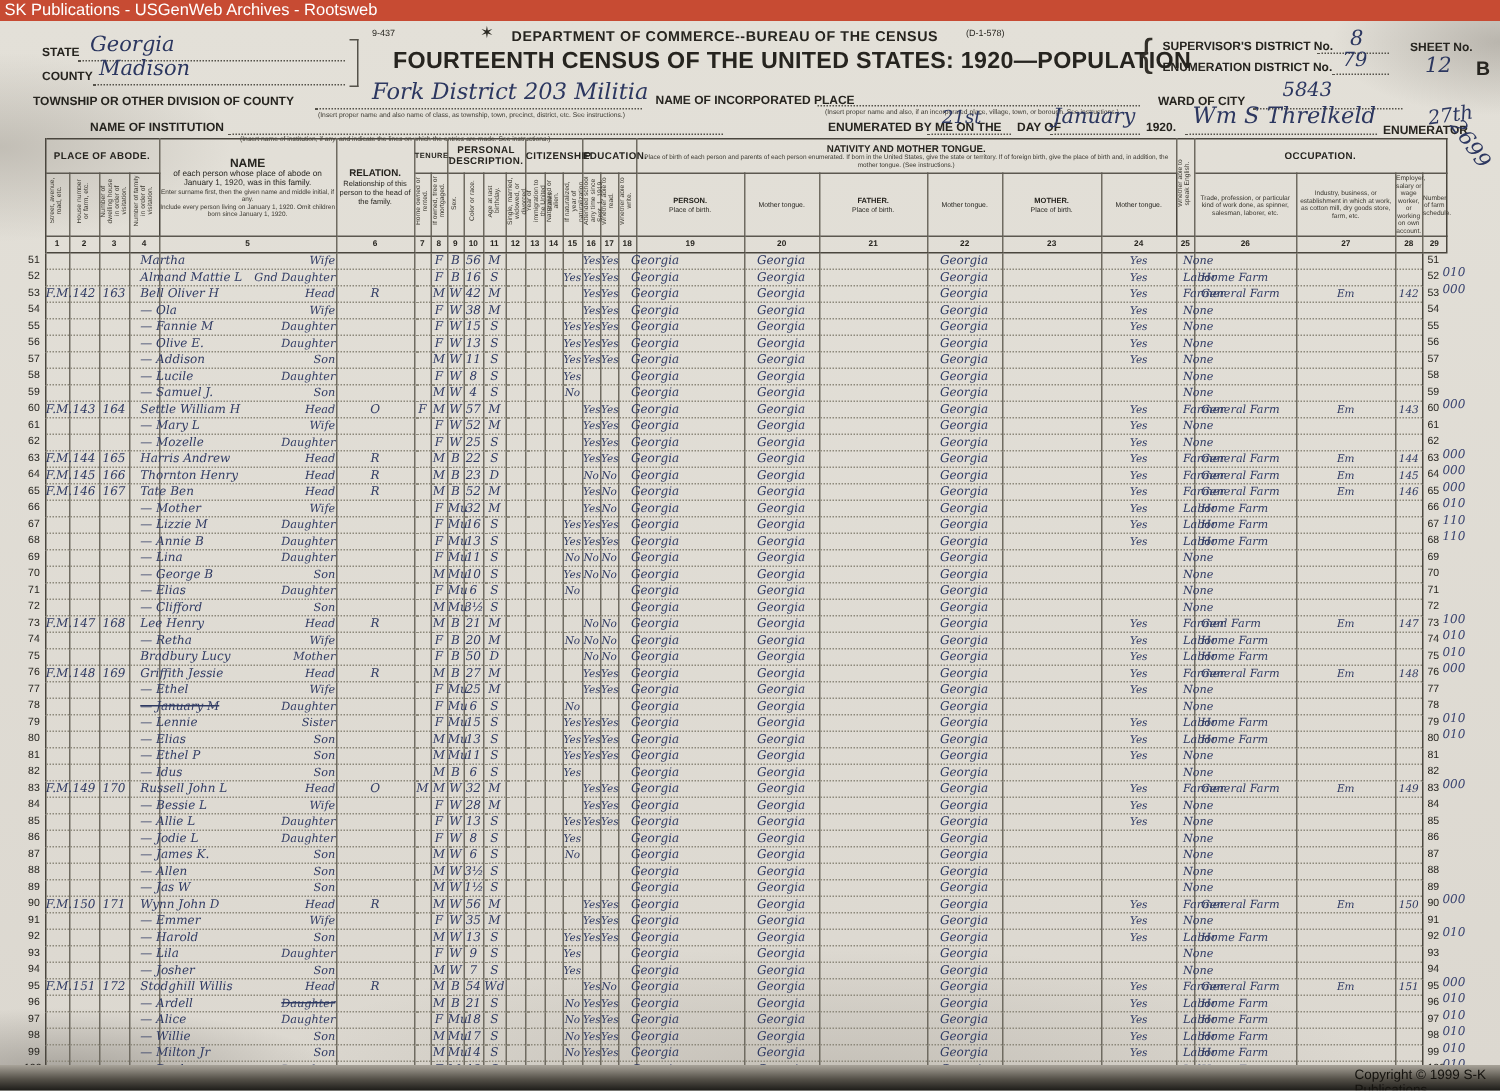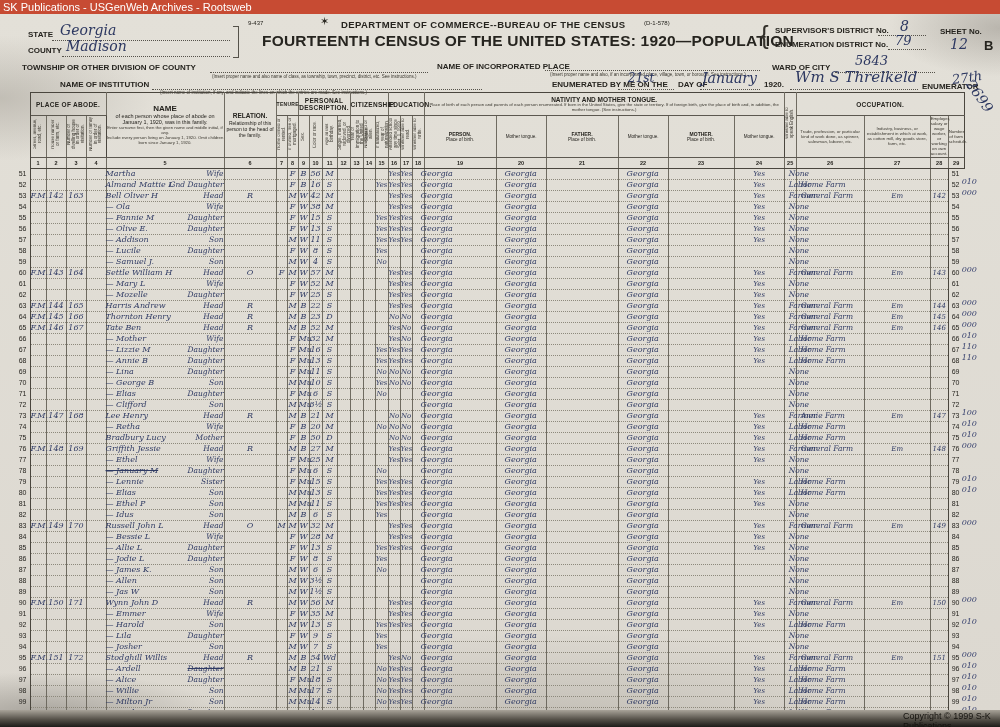--- a/index.html
+++ b/index.html
@@ -55,21 +55,21 @@
   .nsub{font-size:4.6px;text-align:center;line-height:1.2;vertical-align:middle;}
   .nsub .sc{font-weight:bold;display:block;font-size:5px;}
   .onote{font-size:4.4px;text-align:center;line-height:1.15;vertical-align:middle;color:#3a372f;padding:1px;}
   .cn{font-size:5.5px;font-weight:bold;text-align:center;color:#26241f;}
   
   #census tbody tr{height:11px;}
   #census tbody td{border-bottom:1px dotted #8d897c;font-size:8px;line-height:10px;
                    white-space:nowrap;}
   #census tbody td.c{text-align:center;}
   #census tbody td.sm{font-size:7px;}
-  #census tbody td.nmc{text-align:right;padding-left:19px;font-size:8px;}
+  #census tbody td.nmc{text-align:right;padding-left:7px;font-size:8px;}
   #census tbody td.relc{text-align:right;font-size:7.5px;}
   #census tbody td.pobc{text-align:left;padding-left:8px;font-size:8px;}
   #census tbody td.occc{text-align:left;padding-left:4px;font-size:7.5px;}
   #census .rn,#census .rnr{border-left:none;border-bottom:none;border-top:none;
         font-size:7px;font-family:"Liberation Sans",sans-serif;font-style:normal;
         color:#26241f;background:transparent;}
   #census .rn{text-align:right;padding-right:3px;border-right:1.5px solid #4a463e;}
   #census .rnr{text-align:left;padding-left:3px;border-left:1.5px solid #4a463e;border-right:none;position:relative;}
   #census .rnr .mgs{position:absolute;left:13px;top:-2px;font-family:"DejaVu Serif",serif;
         font-style:italic;color:#3a4470;font-size:8px;}
@@ -95,20 +95,21 @@
   <span class="pr b" style="left:28px;top:30px;font-size:8px;">STATE</span>
   <span class="dot" style="left:52px;top:30px;width:178px;"></span>
   <span class="hwbig" style="left:60px;top:22px;font-size:14px;">Georgia</span>
   <span class="pr b" style="left:28px;top:46px;font-size:8px;">COUNTY</span>
   <span class="dot" style="left:62px;top:46px;width:168px;"></span>
   <span class="hwbig" style="left:66px;top:38px;font-size:14px;">Madison</span>
   <span class="pr" style="left:233px;top:26px;width:5px;height:30px;border-right:1px solid #55524a;border-top:1px solid #55524a;border-bottom:1px solid #55524a;"></span>
 
   <span class="pr b" style="left:22px;top:63px;font-size:8px;">TOWNSHIP OR OTHER DIVISION OF COUNTY</span>
   <span class="dot" style="left:210px;top:62px;width:218px;"></span>
+  <span class="hwbig" style="left:248px;top:52px;font-size:15px;">Fork District 203 Militia</span>
   <span class="pr tiny" style="left:212px;top:74px;">(Insert proper name and also name of class, as township, town, precinct, district, etc.  See instructions.)</span>
 
   <span class="pr b" style="left:437px;top:62px;font-size:8px;">NAME OF INCORPORATED PLACE</span>
   <span class="dot" style="left:545px;top:60px;width:215px;"></span>
   <span class="pr tiny" style="left:550px;top:72px;">(Insert proper name and also, if an incorporated place, village, town, or borough.  See instructions.)</span>
   <span class="pr b" style="left:772px;top:63px;font-size:8px;">WARD OF CITY</span>
   <span class="dot" style="left:835px;top:62px;width:100px;"></span>
   <span class="hwbig" style="left:855px;top:53px;font-size:13px;text-align:center;">5843</span>
 
   <span id="brace" style="left:760px;top:20px;">{</span>
@@ -984,21 +985,21 @@
           <td class="c hw sm">No</td>
           <td class="c hw sm">No</td>
           <td class="pobc hw gl">Georgia</td>
           <td class="c"></td>
           <td class="pobc hw gl">Georgia</td>
           <td class="c"></td>
           <td class="pobc hw gl">Georgia</td>
           <td class="c"></td>
           <td class="c hw sm gl">Yes</td>
           <td class="occc hw gl">Farmer</td>
-          <td class="occc hw">Annie Farm</td>
+          <td class="occc hw">Genl Farm</td>
           <td class="c hw sm">Em</td>
           <td class="c hw sm glr">147</td>
           <td class="rnr">73<span class="mgs">100</span></td>
         </tr>
         <tr>
           <td class="rn">74</td>
           <td class="c hw"></td>
           <td class="c hw"></td>
           <td class="c hw"></td>
           <td class="nmc hw gl">— Retha</td>

